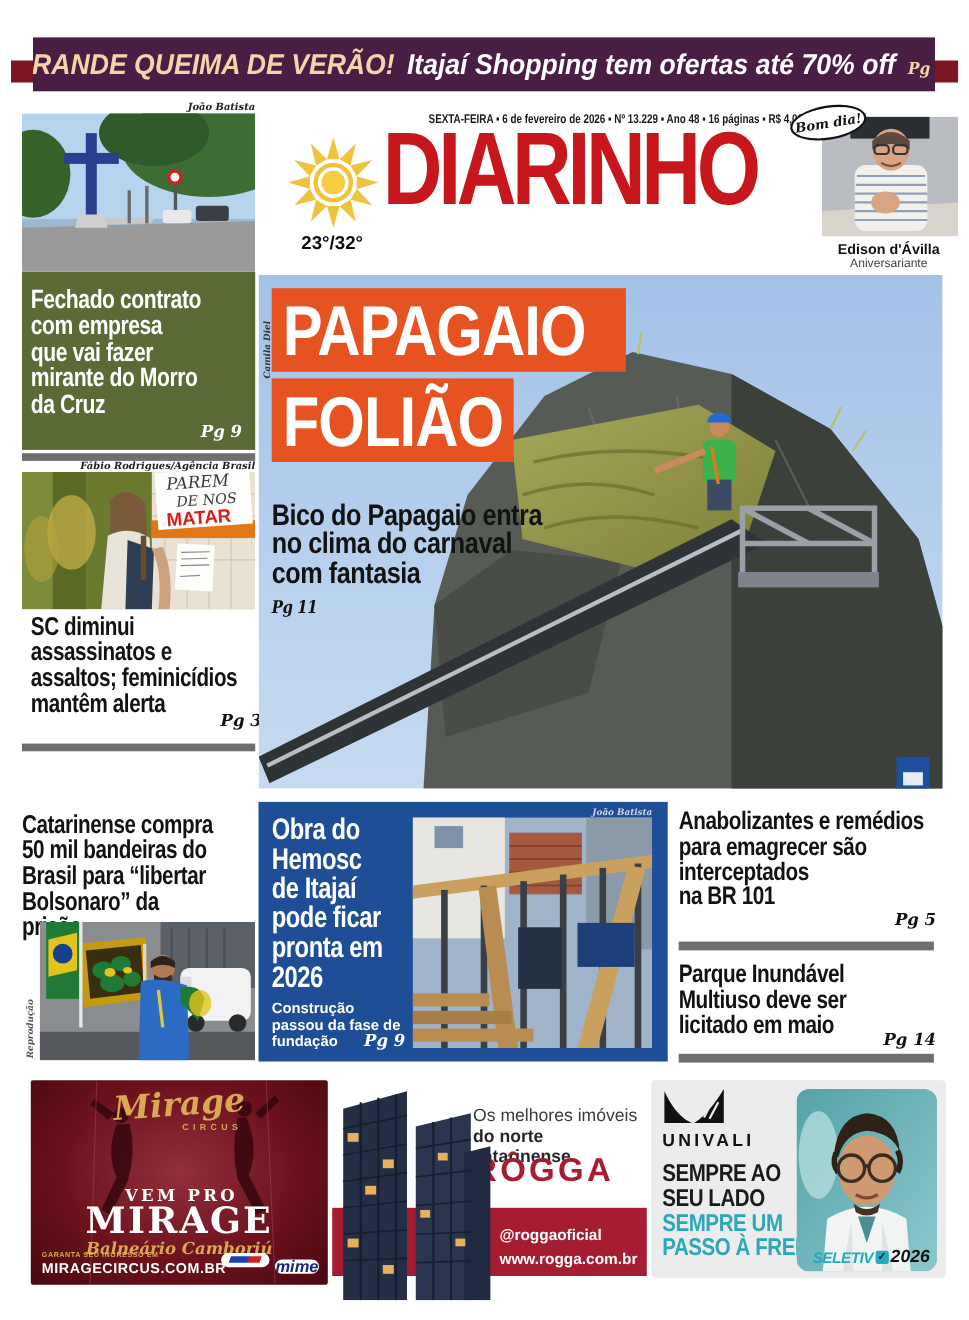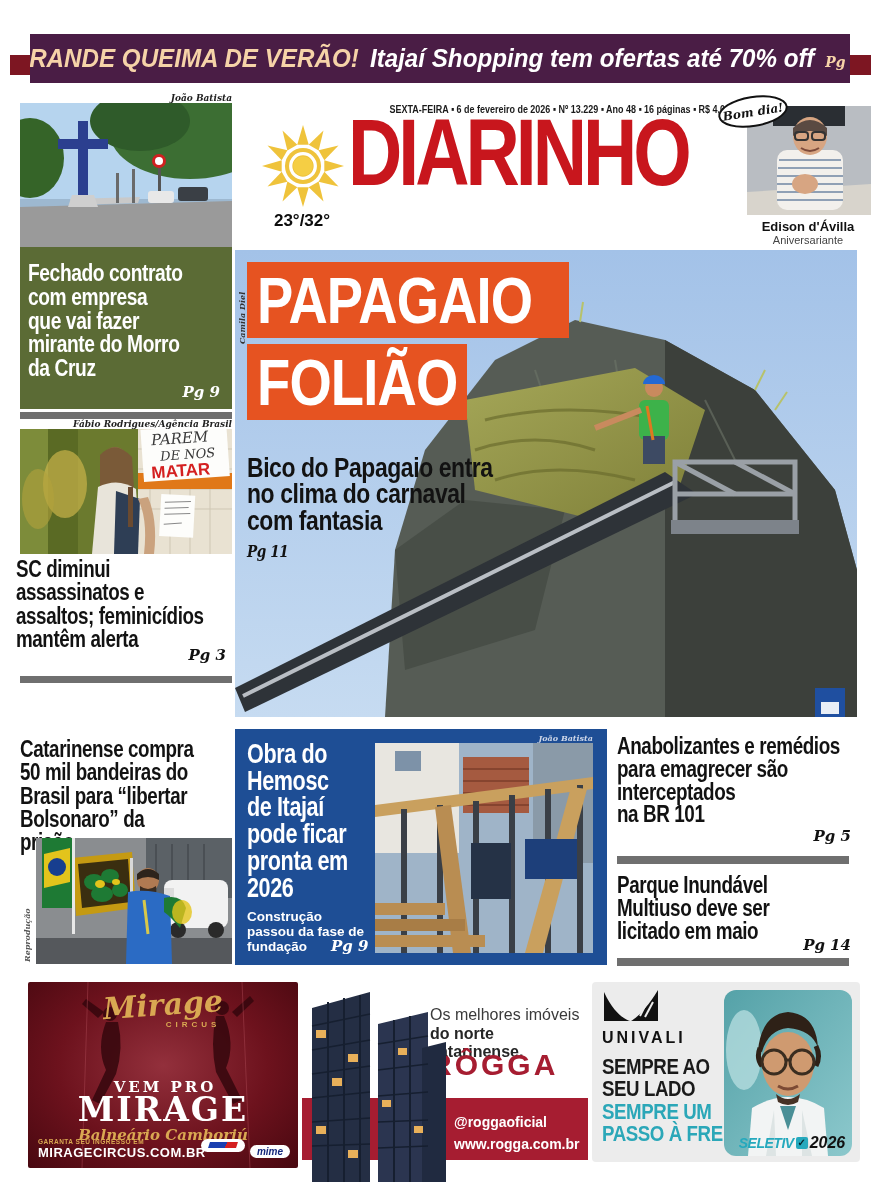--- a/index.html
+++ b/index.html
@@ -234,21 +234,21 @@
         </g>
       </g>
       <ellipse cx="95" cy="34" rx="14" ry="16" fill="#8a6a44"></ellipse>
       <path d="M80,26 Q95,10 112,28 L114,60 Q104,52 92,58 L80,60 Z" fill="#7a5a38"></path>
       <path d="M78,58 Q98,48 116,60 L120,125 L72,125 Z" fill="#e8e4da"></path>
       <path d="M96,62 L120,70 L118,125 L94,125 Z" fill="#2e3e55"></path>
       <rect x="108" y="58" width="5" height="40" fill="#6a4a30"></rect>
       <path d="M118,70 Q128,90 124,125 L134,125 Q138,92 128,68 Z" fill="#caa27e"></path>
     </svg>
   </div>
-  <div class="abs" style="left:16px;top:558px;width:212px;height:106px;">
+  <div class="abs" style="left:28px;top:558px;width:212px;height:106px;">
     <div class="hl shrink" style="font-size:23.5px;">SC diminui
 assassinatos e
 assaltos; feminicídios
 mantêm alerta</div>
     <span class="pgref abs" style="right:2px;bottom:0;font-size:15px;">Pg 3</span>
   </div>
   <div class="abs divider" style="top:676px;"></div>
 
   <div class="abs" style="left:20px;top:690px;width:212px;height:140px;margin-top:48px;">
     <div class="hl shrink" style="font-size:23.5px;">Catarinense compra
@@ -452,21 +452,21 @@
     <div class="abs mirage-big" style="left:0;top:111px;width:270px;text-align:center;">MIRAGE</div>
     <div class="abs mirage-script" style="left:0;top:144px;width:270px;text-align:center;">Balneário Camboriú</div>
     <div class="abs" style="left:10px;bottom:8px;">
       <div style="font-size:6.5px;color:#D9A852;font-weight:bold;letter-spacing:.5px;">GARANTA SEU INGRESSO EM</div>
       <div style="font-size:13px;font-weight:bold;color:#fff;letter-spacing:.5px;">MIRAGECIRCUS.COM.BR</div>
     </div>
     <div class="abs" style="right:8px;bottom:10px;display:flex;gap:5px;align-items:center;">
       <span class="sponsor-pill" style="width:44px;">
         <span style="display:inline-block;width:28px;height:6px;background:linear-gradient(100deg,#1a3fb0 60%,#d42020 60%);transform:skewX(-18deg);"></span>
       </span>
-      <span class="sponsor-pill" style="width:40px;font-size:10px;margin-top:13px;">mime</span>
+      <span class="sponsor-pill" style="width:40px;font-size:15px;margin-top:13px;">mime</span>
     </div>
   </div>
 
   <div class="abs rogga">
     <div class="abs rogga-white"></div>
     <div class="abs rogga-band"></div>
     <div class="abs rogga-tag1">Os melhores imóveis</div>
     <div class="abs rogga-tag2">do norte catarinense.</div>
     <div class="abs rogga-brand">RÔGGA</div>
     <div class="abs rogga-social">@roggaoficial</div>

